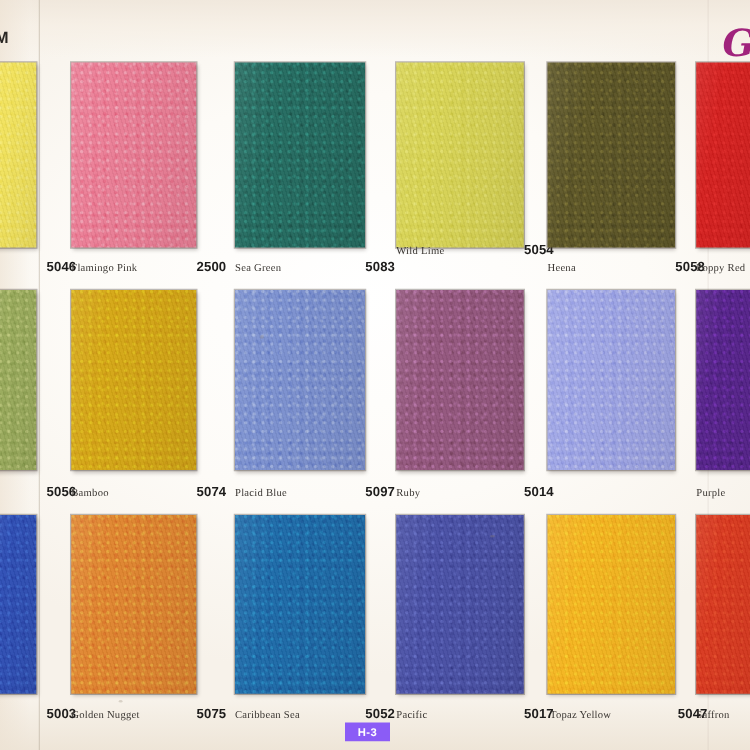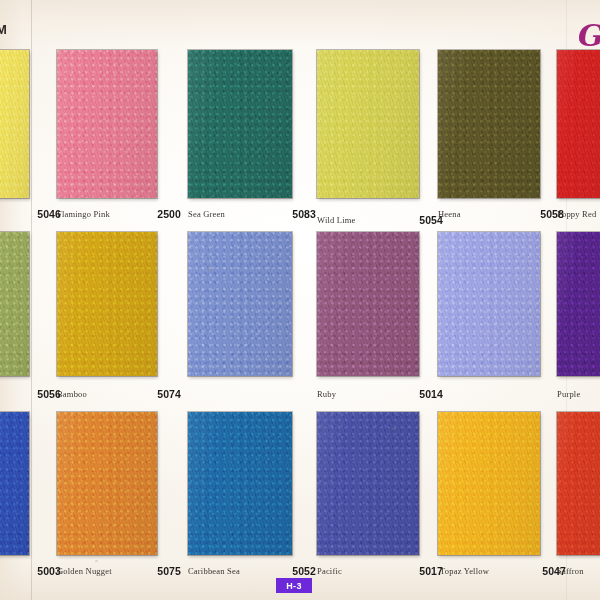--- a/index.html
+++ b/index.html
@@ -113,21 +113,21 @@
     font-family: "Liberation Sans", sans-serif;
   }
 
   
   .page-badge {
     position: absolute;
     left: 276px;
     top: 578px;
     width: 36px;
     height: 15px;
-    background: #6d28d9;
+    background: #8b5cf6;
     display: flex;
     align-items: center;
     justify-content: center;
     font-size: 9px;
     font-weight: bold;
     color: #ffffff;
     letter-spacing: .3px;
   }
 
   
@@ -195,21 +195,21 @@
       <div class="cell" style="left: 188px; top: 50px; width: 104px; height: 148px;">
         <div class="swatch" style="background: rgb(36, 107, 96);"></div>
       </div>
       <div class="caption" style="left: 188px; top: 206px; width: 128px;">
         <span class="cap-name">Sea Green</span>
         <span class="cap-code" style="margin-left: auto;">5083</span>
       </div>
       <div class="cell" style="left: 317px; top: 50px; width: 102px; height: 148px;">
         <div class="swatch" style="background: rgb(216, 212, 85);"></div>
       </div>
-      <div class="caption" style="left: 317px; top: 212px; width: 126px;">
+      <div class="caption" style="left: 317px; top: 192px; width: 126px;">
         <span class="cap-name">Wild Lime</span>
         <span class="cap-code" style="margin-left: auto;">5054</span>
       </div>
       <div class="cell" style="left: 438px; top: 50px; width: 102px; height: 148px;">
         <div class="swatch" style="background: rgb(92, 85, 38);"></div>
       </div>
       <div class="caption" style="left: 438px; top: 206px; width: 126px; text-align: right;">
         <span class="cap-name">Heena</span>
         <span class="cap-code" style="margin-left: auto;">5058</span>
       </div>
@@ -229,20 +229,24 @@
       </div>
       <div class="cell" style="left: 57px; top: 232px; width: 100px; height: 144px;">
         <div class="swatch" style="background: rgb(213, 167, 21);"></div>
       </div>
       <div class="caption" style="left: 57px; top: 386px; width: 124px;">
         <span class="cap-name">Bamboo</span>
         <span class="cap-code" style="margin-left: auto;">5074</span>
       </div>
       <div class="cell" style="left: 188px; top: 232px; width: 104px; height: 144px;">
         <div class="swatch" style="background: rgb(124, 145, 208);"></div>
+      </div>
+      <div class="caption" style="left: 188px; top: 386px; width: 128px;">
+        <span class="cap-name">Placid Blue</span>
+        <span class="cap-code" style="margin-left: auto;">5097</span>
       </div>
       <div class="cell" style="left: 317px; top: 232px; width: 102px; height: 144px;">
         <div class="swatch" style="background: rgb(148, 87, 126);"></div>
       </div>
       <div class="caption" style="left: 317px; top: 386px; width: 126px;">
         <span class="cap-name">Ruby</span>
         <span class="cap-code" style="margin-left: auto;">5014</span>
       </div>
       <div class="cell" style="left: 438px; top: 232px; width: 102px; height: 144px;">
         <div class="swatch" style="background: rgb(159, 166, 230);"></div>

